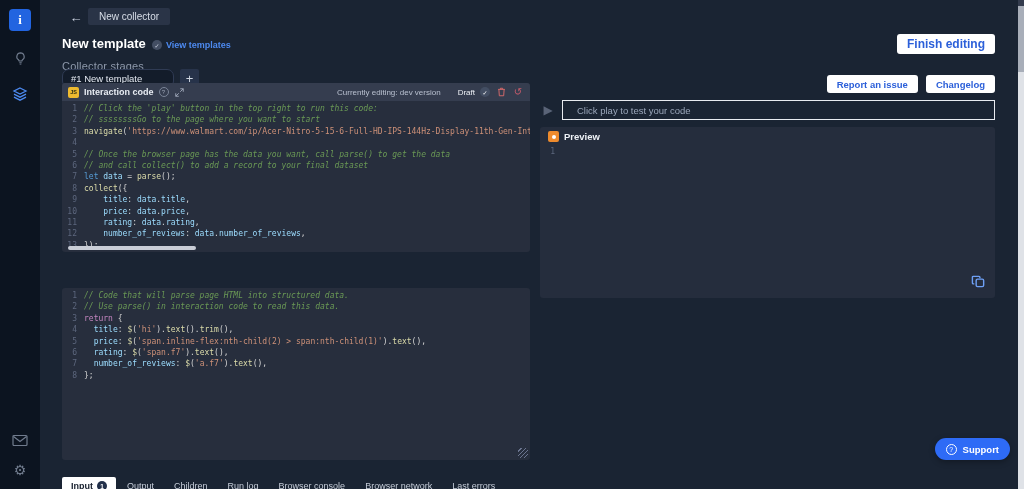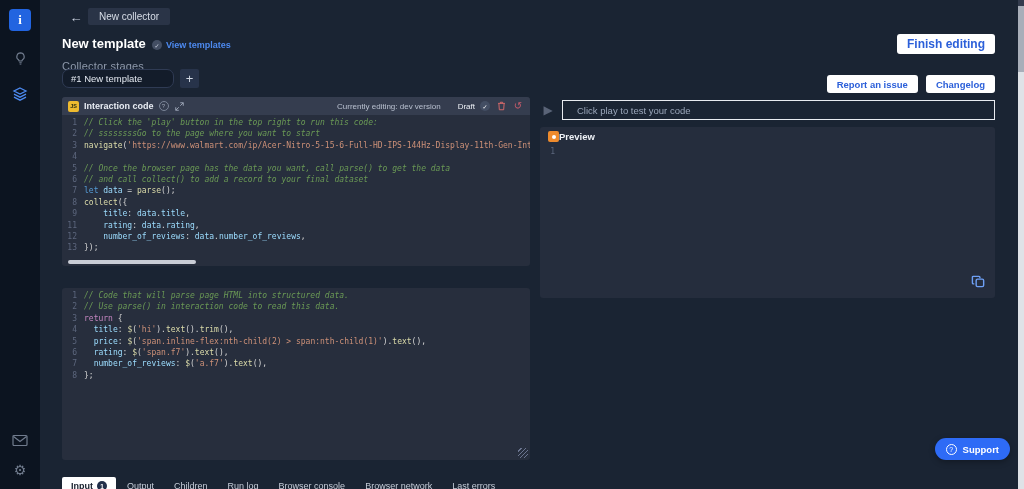--- a/index.html
+++ b/index.html
@@ -57,31 +57,31 @@
   .tk-keyword2{color:#c586c0}
   .tk-func{color:#dcdcaa}
   .tk-var{color:#9cdcfe}
   .tk-prop{color:#9cdcfe}
   .tk-plain{color:#d4d4d4}
 
   .hscroll{position:absolute;left:6px;right:6px;bottom:2px;height:4px}
   .hscroll-thumb{width:128px;height:4px;border-radius:2px;background:#c9cdd6;cursor:pointer}
   .resize-handle{position:absolute;right:2px;bottom:2px;width:10px;height:10px;background:repeating-linear-gradient(135deg,transparent 0 2px,#6b7590 2px 3px);cursor:nwse-resize}
 
-  #interaction-panel{left:22px;top:97px;width:468px;height:169px}
+  #interaction-panel{left:22px;top:83px;width:468px;height:169px}
   #parser-panel{left:22px;top:288px;width:468px;height:172px}
 
   
   .play-row{position:absolute;left:500px;top:99px;width:455px;height:22px;display:flex;align-items:center;gap:6px}
   .play-btn{width:16px;height:16px;color:#596377;font-size:12px;display:flex;align-items:center;justify-content:center;cursor:pointer;flex:none}
   .run-bar{flex:1;height:20px;background:transparent;border:1.5px solid #e8ebf0;border-radius:0;color:#9aa6ba;font-size:9.5px;padding:0 14px;font-family:"Liberation Sans",sans-serif}
   .run-bar::placeholder{color:#9aa6ba}
 
   #preview-panel{left:500px;top:127px;width:455px;height:171px;background:#252d3d}
-  .preview-header{height:17px;display:flex;align-items:center;padding:2px 8px 0}
+  .preview-header{height:17px;display:flex;align-items:center;gap:5px;padding:2px 8px 0}
   .browser-icon{width:11px;height:11px;border-radius:2px;background:#ef8b2d;position:relative;flex:none}
   .browser-icon::after{content:"";position:absolute;left:3.5px;top:3.5px;width:4px;height:4px;border-radius:50%;background:#fff}
   .preview-title{font-size:9.5px;font-weight:bold;color:#eef1f6}
   .copy-btn{position:absolute;right:8px;bottom:8px;width:18px;height:18px;display:flex;align-items:center;justify-content:center;cursor:pointer}
 
   
   .tabs{position:absolute;left:22px;top:477px;display:flex;align-items:flex-start;gap:2px}
   .tab{font-size:9px;color:#c6cdd9;padding:4px 9px;display:flex;align-items:center;gap:4px;cursor:pointer;white-space:nowrap}
   .tab.active{background:#fff;color:#161f2d;font-weight:bold;border-radius:2px 2px 0 0}
   .badge{min-width:10px;height:10px;border-radius:50%;background:#22304a;color:#fff;font-size:6.5px;display:flex;align-items:center;justify-content:center;padding:0 2px}
@@ -190,20 +190,21 @@
       <div class="code">
           <div class="code-line"><span class="ln">1</span><span class="lc"><span class="tk-comment">// Click the 'play' button in the top right to run this code:</span></span></div>
           <div class="code-line"><span class="ln">2</span><span class="lc"><span class="tk-comment">// ssssssssGo to the page where you want to start</span></span></div>
           <div class="code-line"><span class="ln">3</span><span class="lc"><span class="tk-func">navigate</span><span class="tk-plain">(</span><span class="tk-string">'https://www.walmart.com/ip/Acer-Nitro-5-15-6-Full-HD-IPS-144Hz-Display-11th-Gen-Intel-Core-i5-</span></span></div>
           <div class="code-line"><span class="ln">4</span><span class="lc"></span></div>
           <div class="code-line"><span class="ln">5</span><span class="lc"><span class="tk-comment">// Once the browser page has the data you want, call parse() to get the data</span></span></div>
           <div class="code-line"><span class="ln">6</span><span class="lc"><span class="tk-comment">// and call collect() to add a record to your final dataset</span></span></div>
           <div class="code-line"><span class="ln">7</span><span class="lc"><span class="tk-keyword">let </span><span class="tk-var">data</span><span class="tk-plain"> = </span><span class="tk-func">parse</span><span class="tk-plain">();</span></span></div>
           <div class="code-line"><span class="ln">8</span><span class="lc"><span class="tk-func">collect</span><span class="tk-plain">({</span></span></div>
           <div class="code-line"><span class="ln">9</span><span class="lc"><span class="tk-plain">    </span><span class="tk-prop">title</span><span class="tk-plain">: </span><span class="tk-var">data</span><span class="tk-plain">.</span><span class="tk-prop">title</span><span class="tk-plain">,</span></span></div>
+          <div class="code-line"><span class="ln">10</span><span class="lc"><span class="tk-plain">    </span><span class="tk-prop">price</span><span class="tk-plain">: </span><span class="tk-var">data</span><span class="tk-plain">.</span><span class="tk-prop">price</span><span class="tk-plain">,</span></span></div>
           <div class="code-line"><span class="ln">11</span><span class="lc"><span class="tk-plain">    </span><span class="tk-prop">rating</span><span class="tk-plain">: </span><span class="tk-var">data</span><span class="tk-plain">.</span><span class="tk-prop">rating</span><span class="tk-plain">,</span></span></div>
           <div class="code-line"><span class="ln">12</span><span class="lc"><span class="tk-plain">    </span><span class="tk-prop">number_of_reviews</span><span class="tk-plain">: </span><span class="tk-var">data</span><span class="tk-plain">.</span><span class="tk-prop">number_of_reviews</span><span class="tk-plain">,</span></span></div>
           <div class="code-line"><span class="ln">13</span><span class="lc"><span class="tk-plain">});</span></span></div>
         </div>
       <div class="hscroll">
         <div class="hscroll-thumb"></div>
       </div>
     </section>
 
     <section class="panel" id="parser-panel">

